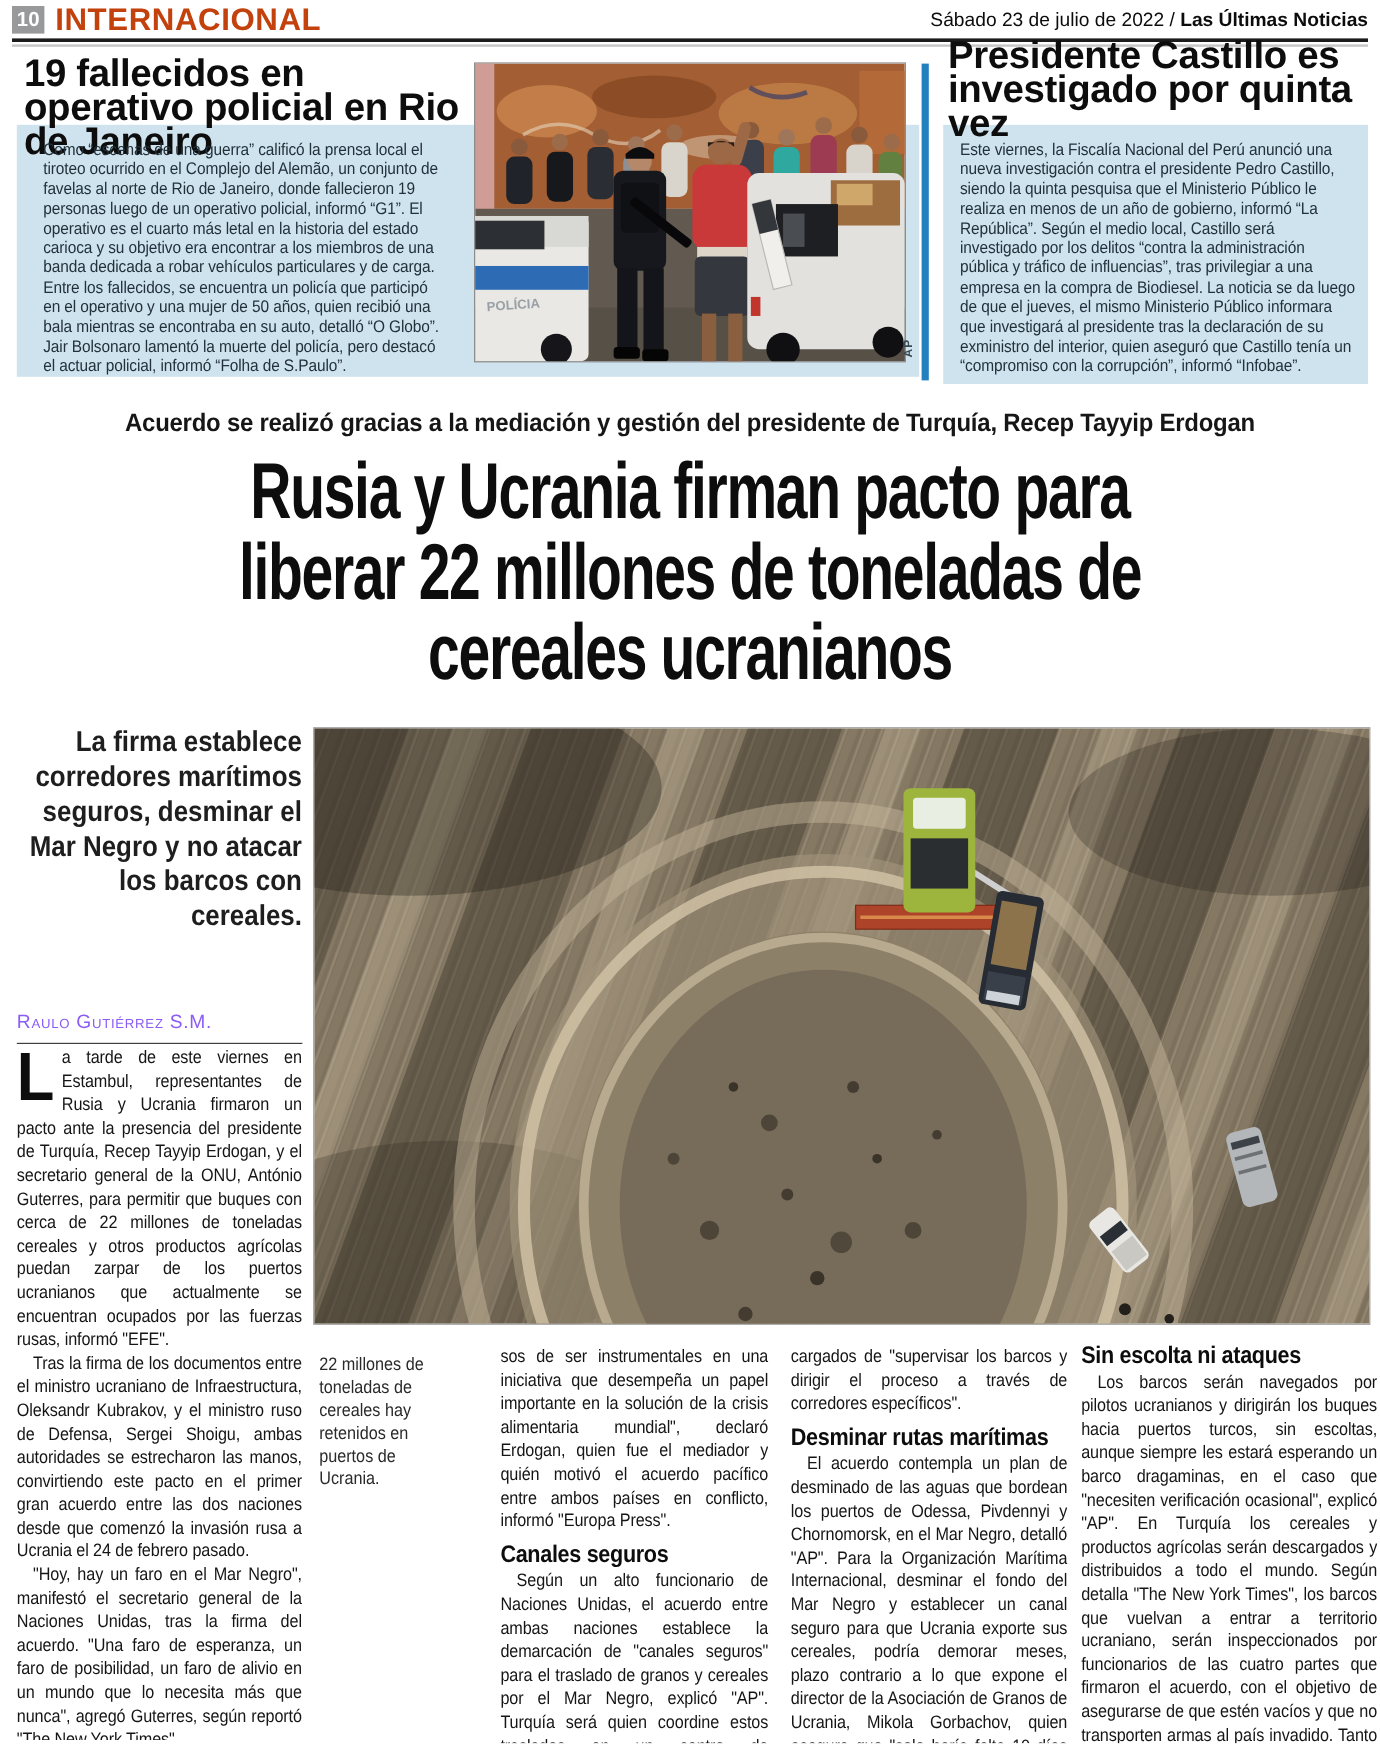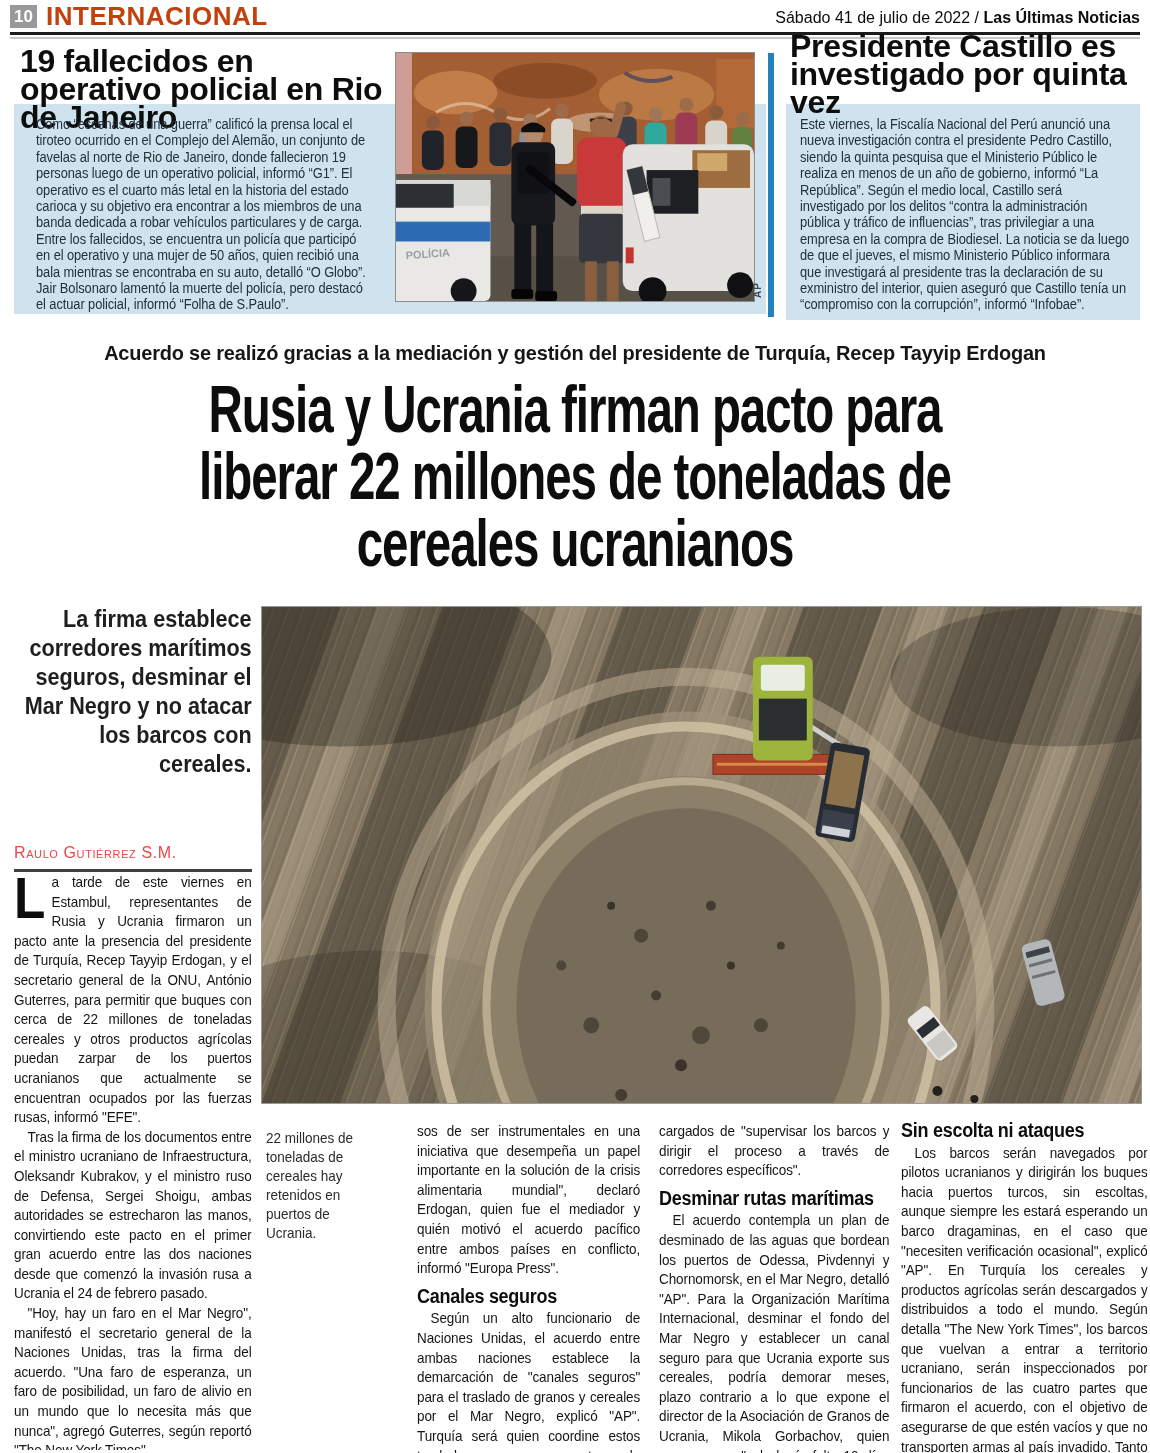--- a/index.html
+++ b/index.html
@@ -32,21 +32,21 @@
              transform:rotate(-90deg);transform-origin:0 0;}
 
   
   .kicker{left:0;top:341px;width:1150px;text-align:center;font-size:21px;font-weight:bold;
           letter-spacing:-0.2px;color:#161616;transform:scaleX(0.95);}
   .headline{left:-150px;top:376px;width:1450px;text-align:center;font-weight:bold;font-size:66px;
             line-height:67px;letter-spacing:-1.5px;color:#0d0d0d;transform:scaleX(0.72);}
   .pull-quote{left:14px;top:604px;width:264px;transform:scaleX(0.9);transform-origin:0 0;
               text-align:right;font-weight:bold;font-size:24px;line-height:29px;color:#1e1e1e;}
   .byline{left:14px;top:844px;width:238px;font-variant:small-caps;font-size:16px;letter-spacing:0.6px;
-          color:#ef4444;border-bottom:3px solid #404040;padding-bottom:7px;}
+          color:#8b5cf6;border-bottom:1px solid #404040;padding-bottom:7px;}
 
   .col{font-size:15px;line-height:19.6px;text-align:justify;color:#151515;overflow:hidden;
        transform:scaleX(0.9);transform-origin:0 0;letter-spacing:-0.1px;}
   .col p{margin:0;}
   .indent{text-indent:15px;}
   .subhead{font-size:20px;font-weight:bold;margin:9px 0 2px;text-align:left;letter-spacing:-0.3px;color:#0d0d0d;}
   .col1{left:14px;top:872px;width:264px;height:578px;}
   .col2{left:417px;top:1121px;width:248px;height:332px;}
   .col3{left:659px;top:1121px;width:256px;height:332px;}
   .col4{left:901px;top:1121px;width:274px;height:332px;}
@@ -58,21 +58,21 @@
   svg{display:block;}
 </style>
 </head>
 <body>
 
 <div id="page">
 
   <div class="abs badge">10</div>
   <div class="abs section-title">INTERNACIONAL</div>
   <div class="abs dateline">
-    <span>Sábado 41 de julio de 2022</span>
+    <span>Sábado 23 de julio de 2022</span>
     <span>/</span>
     <span class="paper">Las Últimas Noticias</span>
   </div>
   <div class="abs rule1"></div>
   <div class="abs rule2"></div>
 
   <div class="abs blue-panel-left"></div>
   <div class="abs blue-panel-right"></div>
   <div class="abs blue-bar"></div>
 

